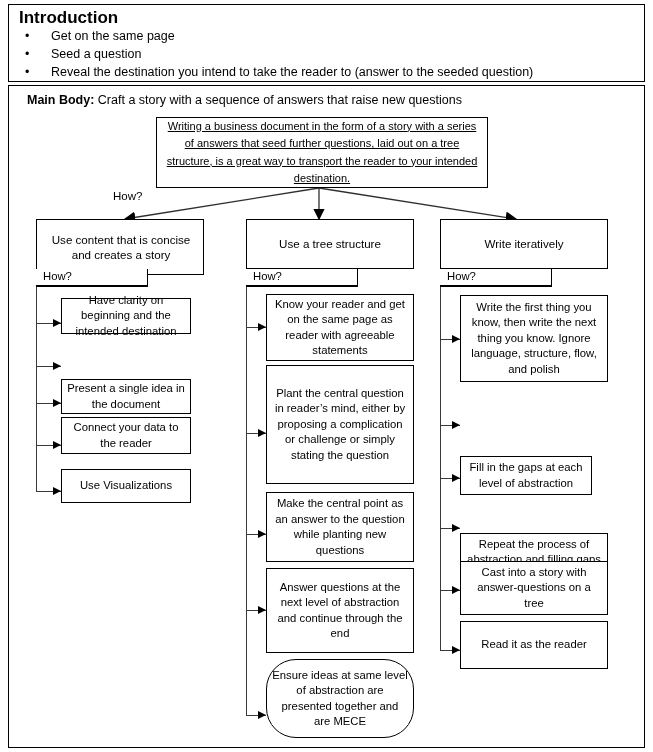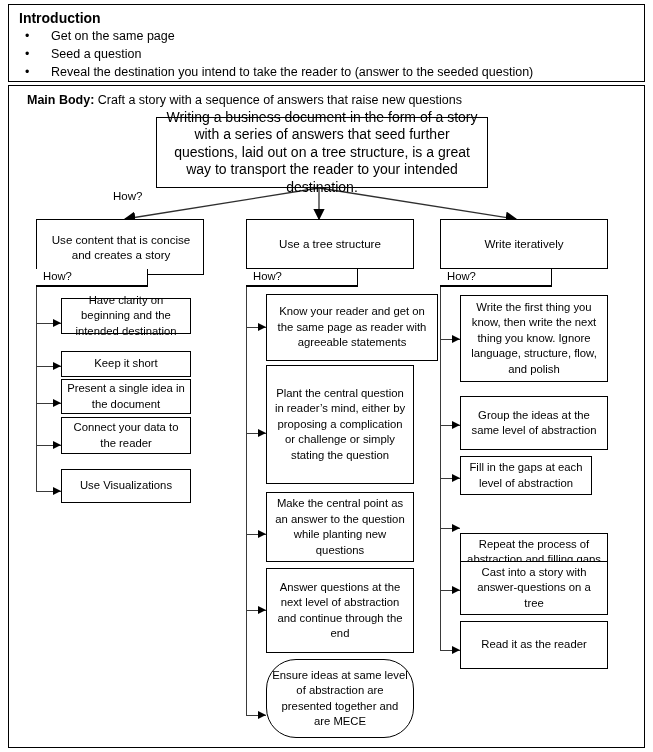--- a/index.html
+++ b/index.html
@@ -13,21 +13,21 @@
   }
 
   
   .intro-panel{
     position:absolute;left:8px;top:4px;width:637px;height:78px;
     border:1.5px solid #000;
     box-sizing:border-box;
     padding:5px 8px 0 10px;
   }
   .intro-title{
-    font-size:14px;font-weight:bold;line-height:16px;margin:0 0 1px 0;
+    font-size:17px;font-weight:bold;line-height:16px;margin:0 0 1px 0;
   }
   .bullet-row{
     display:flex;font-size:12.5px;line-height:18px;
   }
   .bullet-dot{width:32px;flex:0 0 32px;text-align:left;padding-left:6px;box-sizing:border-box;}
   .bullet-text{flex:1;}
 
   
   .body-panel{
     position:absolute;left:8px;top:85px;width:637px;height:663px;
@@ -46,21 +46,21 @@
     border:1.2px solid #000;
     box-sizing:border-box;
     display:flex;align-items:center;justify-content:center;
     text-align:center;
     font-size:11.3px;
     line-height:15.5px;
     padding:2px 5px;
     background:#fff;
     z-index:3;
   }
-  .node.root{font-size:14px;line-height:17.5px;padding:7px 8px;}
+  .node.root{font-size:11px;line-height:17.5px;padding:7px 8px;text-decoration:underline;}
   .node.l2{font-size:11.6px;}
 
   
   .howbox{
     position:absolute;
     box-sizing:border-box;
     border-right:1.6px solid #000;
     border-bottom:2.6px solid #000;
     font-size:11.3px;
     line-height:14px;
@@ -149,58 +149,56 @@
     <div class="branch" style="left:27px;top:280px;width:25px;"></div>
     <div class="arrowhead" style="left:44px;top:276px;"></div>
     <div class="branch" style="left:27px;top:317px;width:25px;"></div>
     <div class="arrowhead" style="left:44px;top:313px;"></div>
     <div class="branch" style="left:27px;top:359px;width:25px;"></div>
     <div class="arrowhead" style="left:44px;top:355px;"></div>
     <div class="branch" style="left:27px;top:405px;width:25px;"></div>
     <div class="arrowhead" style="left:44px;top:401px;"></div>
 
     <div class="node" style="left:52px;top:212px;width:130px;height:36px;">Have clarity on beginning and the intended destination</div>
-    <div class="node" style="left:52px;top:265px;width:130px;height:26px;">Keep it short</div>
     <div class="node" style="left:52px;top:293px;width:130px;height:35px;">Present a single idea in the document</div>
     <div class="node" style="left:52px;top:331px;width:130px;height:37px;">Connect your data to the reader</div>
     <div class="node" style="left:52px;top:383px;width:130px;height:34px;">Use Visualizations</div>
 
     <div class="trunk" style="left:237px;top:201px;height:429px;"></div>
     <div class="branch" style="left:237px;top:241px;width:20px;"></div>
     <div class="arrowhead" style="left:249px;top:237px;"></div>
     <div class="branch" style="left:237px;top:347px;width:20px;"></div>
     <div class="arrowhead" style="left:249px;top:343px;"></div>
     <div class="branch" style="left:237px;top:448px;width:20px;"></div>
     <div class="arrowhead" style="left:249px;top:444px;"></div>
     <div class="branch" style="left:237px;top:524px;width:20px;"></div>
     <div class="arrowhead" style="left:249px;top:520px;"></div>
     <div class="branch" style="left:237px;top:629px;width:20px;"></div>
     <div class="arrowhead" style="left:249px;top:625px;"></div>
 
-    <div class="node" style="left:257px;top:208px;width:172px;height:67px;">Know your reader and get on the same page as reader with agreeable statements</div>
+    <div class="node" style="left:257px;top:208px;width:148px;height:67px;">Know your reader and get on the same page as reader with agreeable statements</div>
     <div class="node" style="left:257px;top:279px;width:148px;height:119px;">Plant the central question in reader’s mind, either by proposing a complication or challenge or simply stating the question</div>
     <div class="node" style="left:257px;top:406px;width:148px;height:70px;">Make the central point as an answer to the question while planting new questions</div>
     <div class="node" style="left:257px;top:482px;width:148px;height:85px;">Answer questions at the next level of abstraction and continue through the end</div>
     <div class="node" style="left:257px;top:573px;width:148px;height:79px;border-radius:30px;">Ensure ideas at same level of abstraction are presented together and are MECE</div>
 
     <div class="trunk" style="left:431px;top:201px;height:364px;"></div>
     <div class="branch" style="left:431px;top:253px;width:20px;"></div>
     <div class="arrowhead" style="left:443px;top:249px;"></div>
     <div class="branch" style="left:431px;top:339px;width:20px;"></div>
     <div class="arrowhead" style="left:443px;top:335px;"></div>
     <div class="branch" style="left:431px;top:392px;width:20px;"></div>
     <div class="arrowhead" style="left:443px;top:388px;"></div>
     <div class="branch" style="left:431px;top:442px;width:20px;"></div>
     <div class="arrowhead" style="left:443px;top:438px;"></div>
     <div class="branch" style="left:431px;top:504px;width:20px;"></div>
     <div class="arrowhead" style="left:443px;top:500px;"></div>
     <div class="branch" style="left:431px;top:564px;width:20px;"></div>
     <div class="arrowhead" style="left:443px;top:560px;"></div>
 
     <div class="node" style="left:451px;top:209px;width:148px;height:87px;">Write the first thing you know, then write the next thing you know. Ignore language, structure, flow, and polish</div>
-    <div class="node" style="left:451px;top:310px;width:148px;height:54px;">Group the ideas at the same level of abstraction</div>
     <div class="node" style="left:451px;top:370px;width:132px;height:39px;">Fill in the gaps at each level of abstraction</div>
     <div class="node" style="left:451px;top:413px;width:148px;height:54px;margin-top:34px;">Repeat the process of abstraction and filling gaps as often as needed</div>
     <div class="node" style="left:451px;top:475px;width:148px;height:54px;">Cast into a story with answer-questions on a tree</div>
     <div class="node" style="left:451px;top:535px;width:148px;height:48px;">Read it as the reader</div>
 
   </div>
 </div>
 
 </body></html>

